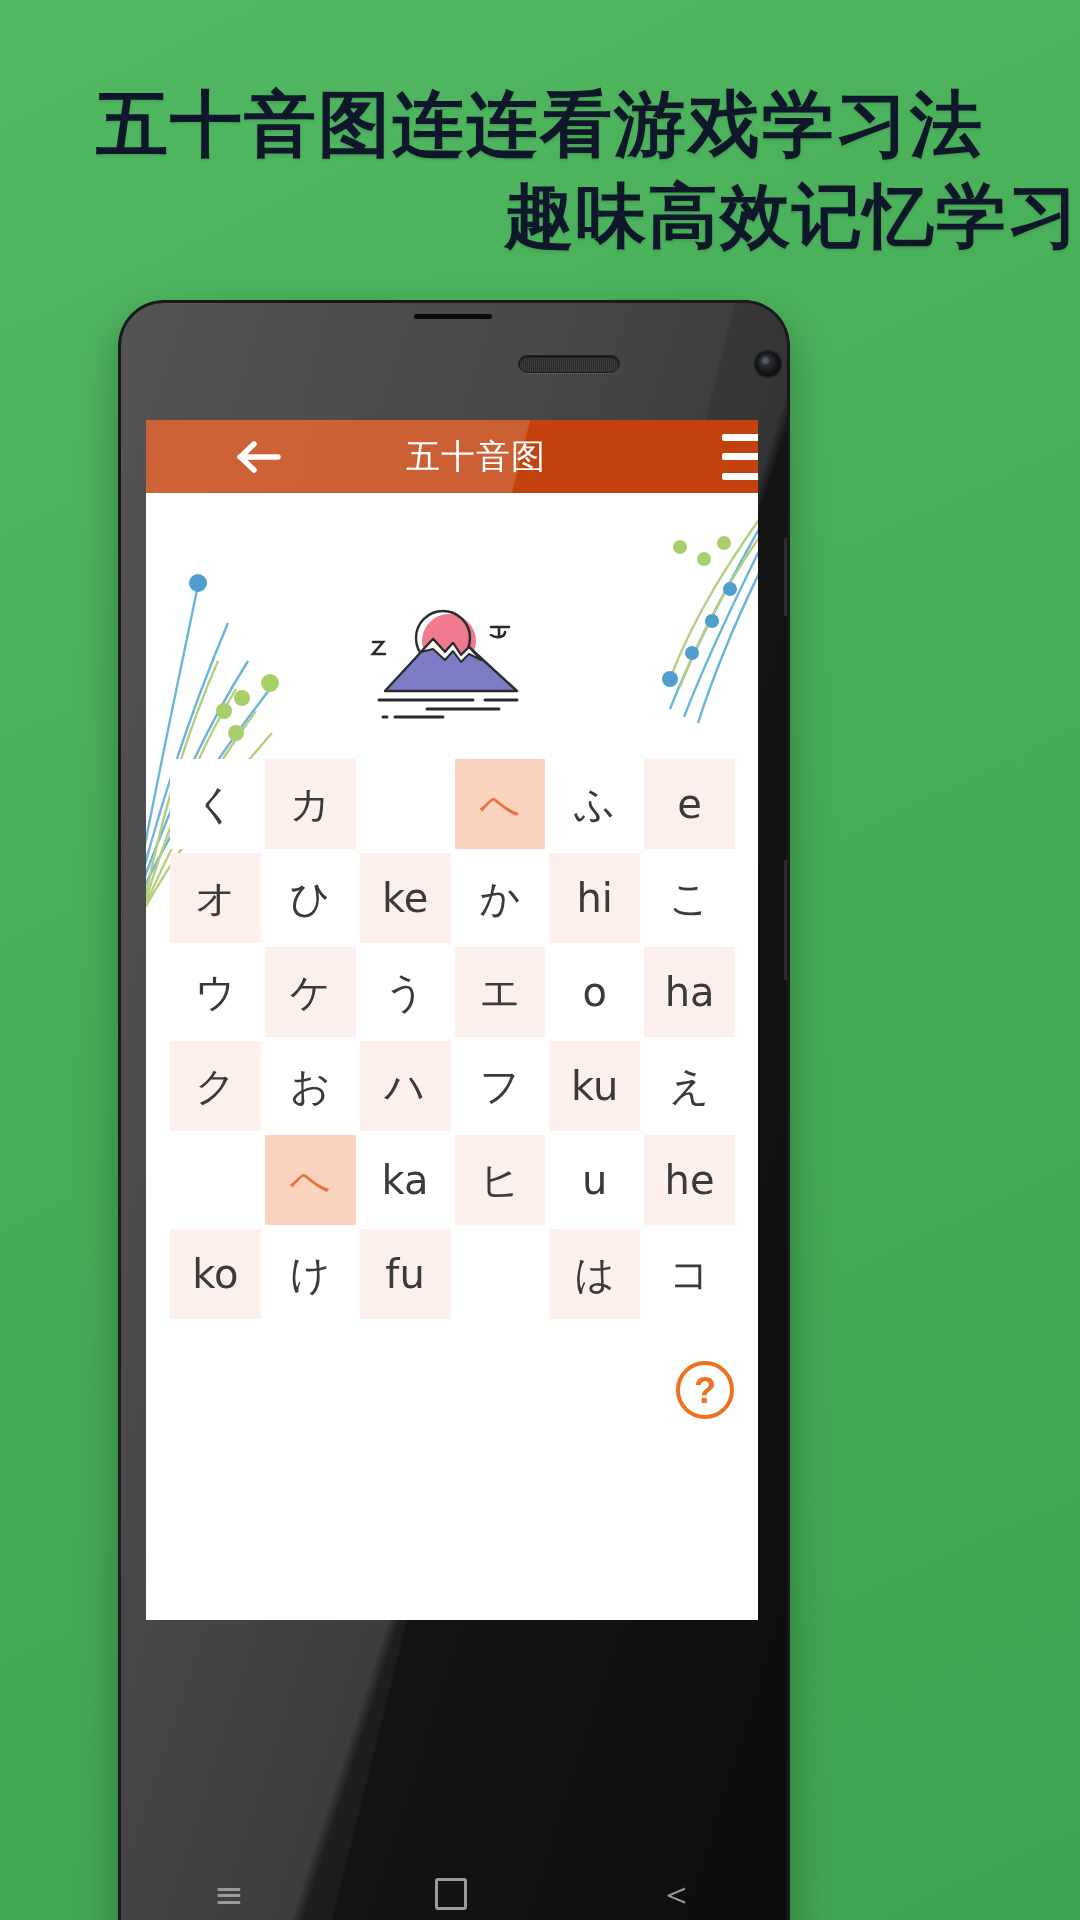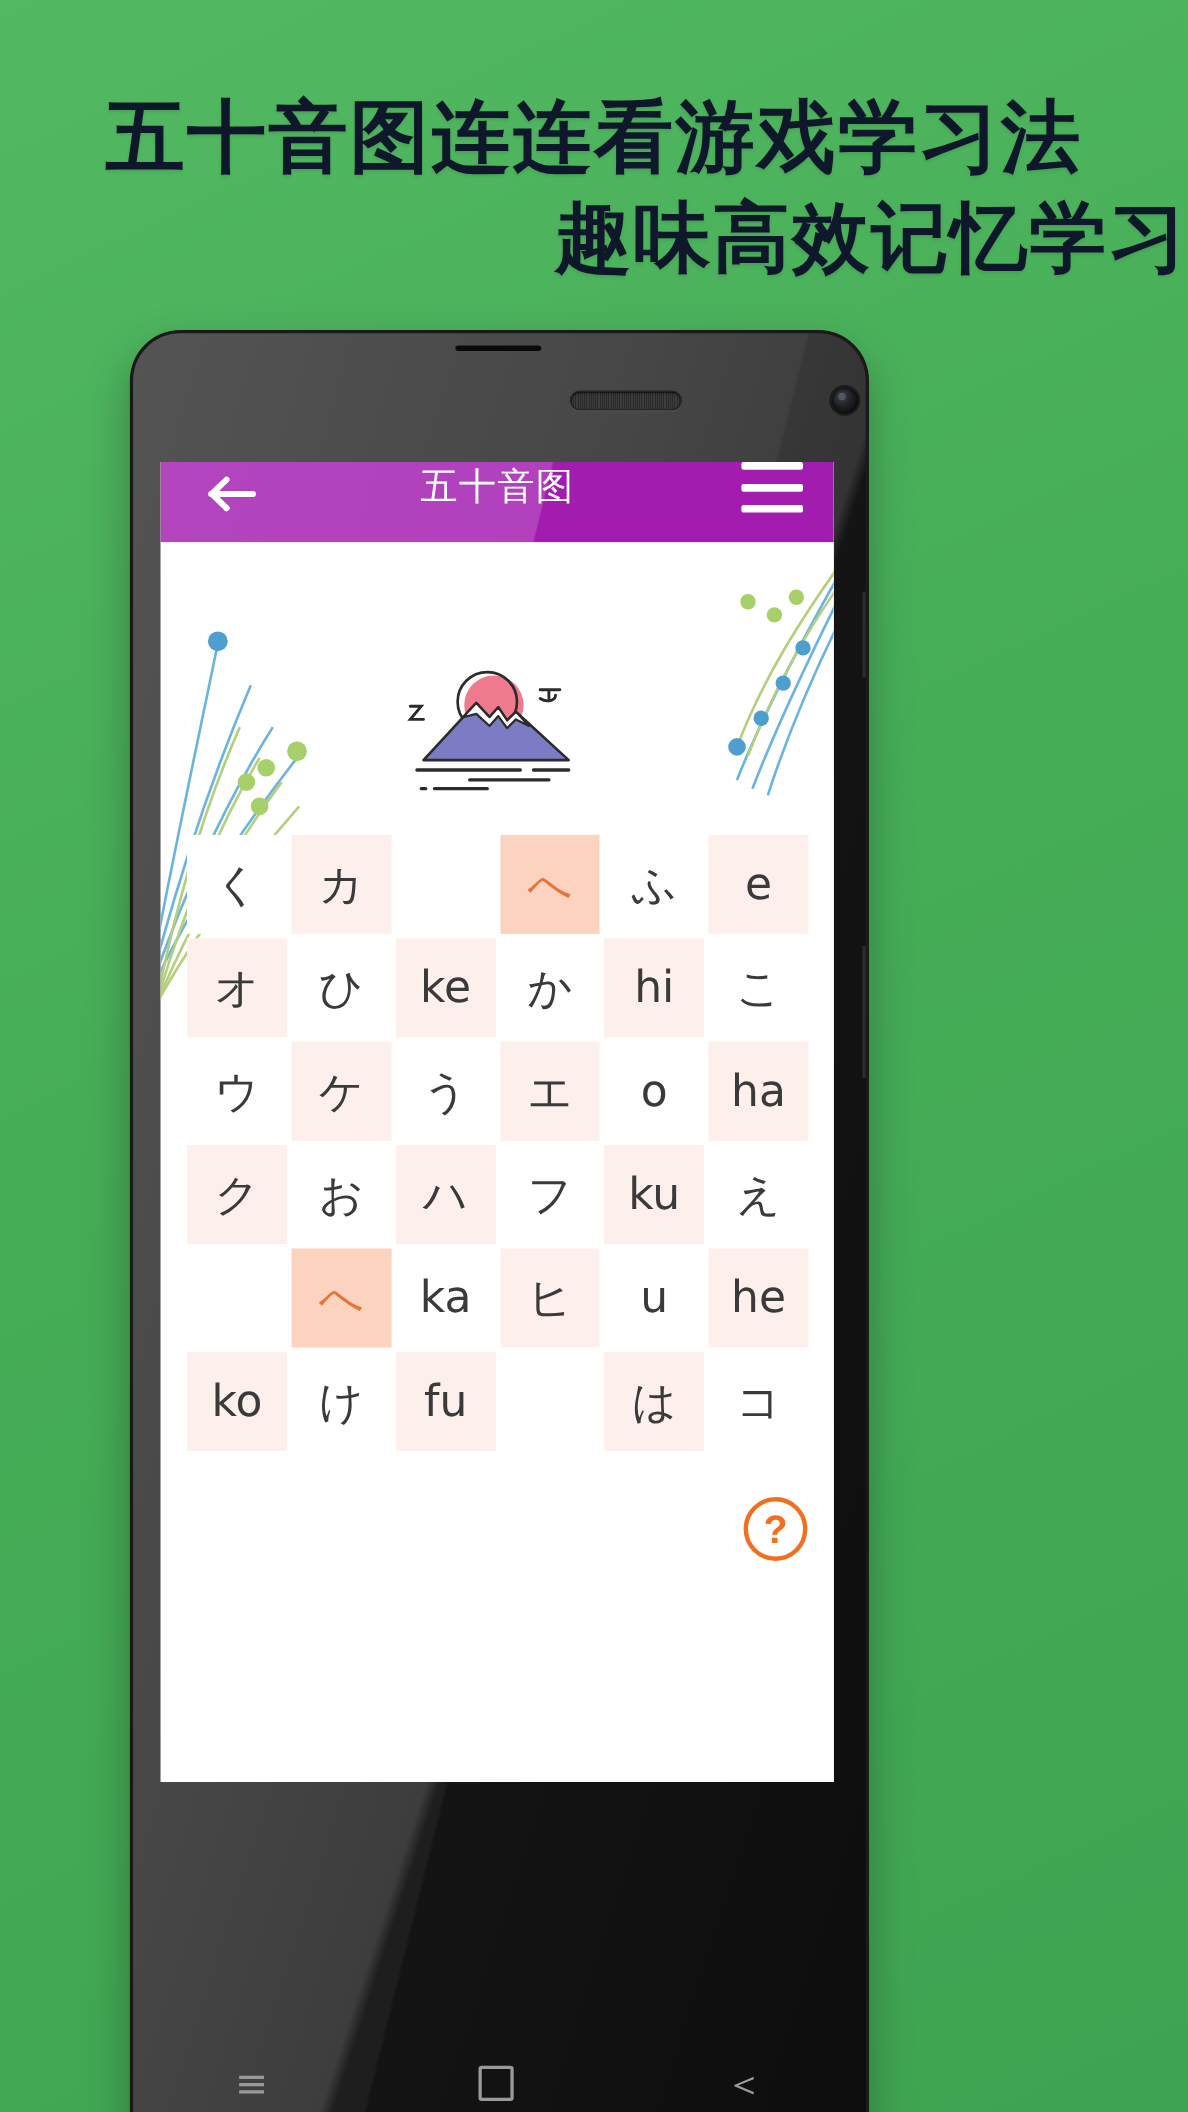--- a/index.html
+++ b/index.html
@@ -76,22 +76,22 @@
   .side-btn.b1{top:238px;height:78px;}
   .side-btn.b2{top:560px;height:120px;}
   
   .screen{
     position:absolute;left:28px;top:120px;width:612px;height:1200px;
     background:#ffffff;overflow:hidden;
   }
   
   .appbar{
     position:relative;height:73px;width:100%;
-    background:#a21caf;
-    display:flex;
+    background:#c2410c;
+    display:flex;align-items:center;padding-left:48px;
   }
   .appbar-glass{
     position:absolute;inset:0;
     background:linear-gradient(104deg,rgba(255,255,255,.18) 0%,rgba(255,255,255,.16) 56.5%,rgba(255,255,255,0) 56.8%);
     pointer-events:none;
   }
   .back-btn{
     position:relative;z-index:2;margin-left:36px;width:58px;height:58px;
     display:flex;align-items:center;justify-content:center;cursor:pointer;
   }

